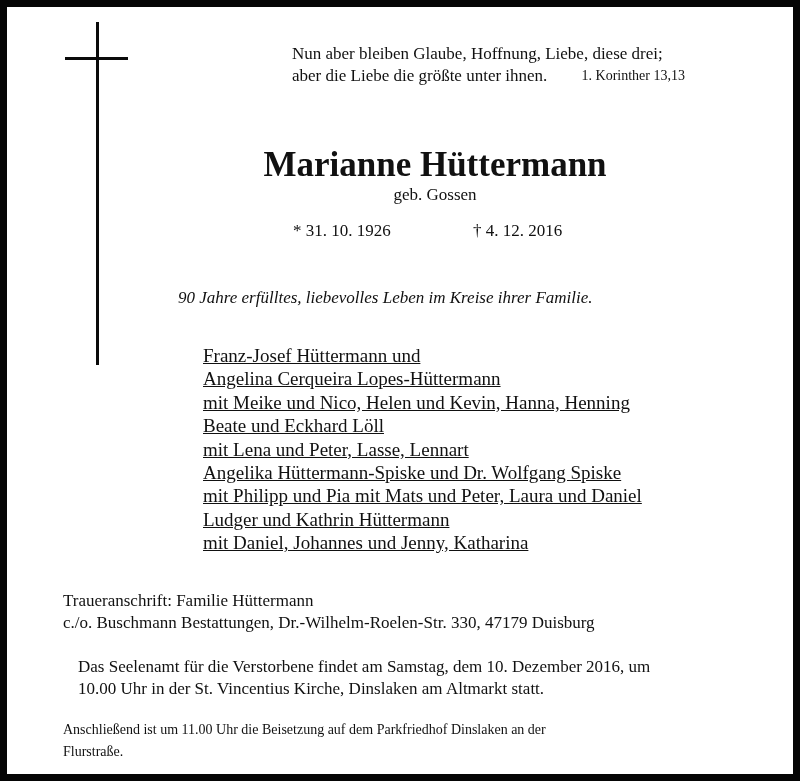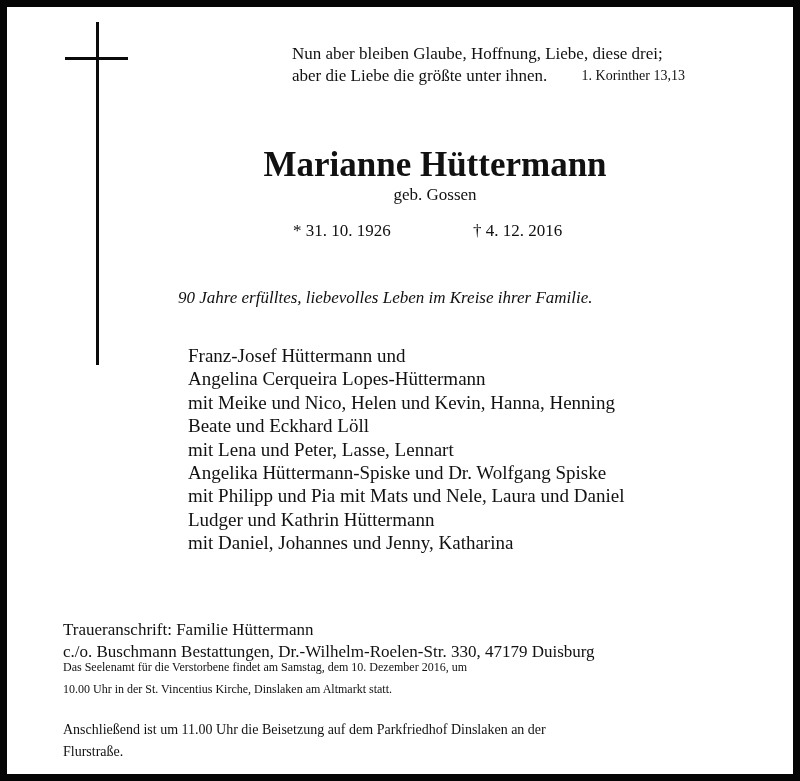--- a/index.html
+++ b/index.html
@@ -11,25 +11,25 @@
   .cross-h { position: absolute; left: 65px; top: 57px; width: 63px; height: 3px; background: #0a0a0a; }
   .txt { position: absolute; font-size: 17px; line-height: 22px; white-space: nowrap; }
   .verse { left: 292px; top: 21px; margin-top: 22px; }
   .verse-ref { position: absolute; right: 115px; top: 65px; font-size: 14px; line-height: 22px; white-space: nowrap; }
   .name { position: absolute; left: 0; width: 870px; top: 143px; text-align: center;
           font-size: 35px; font-weight: bold; line-height: 44px; white-space: nowrap; }
   .maiden { position: absolute; left: 0; width: 870px; top: 184px; text-align: center; font-size: 17px; line-height: 22px; }
   .born { left: 293px; top: 220px; }
   .died { left: 473px; top: 220px; }
   .life { left: 178px; top: 287px; font-style: italic; }
-  .family { position: absolute; left: 188px; top: 344px; font-size: 19px; line-height: 23.4px; }
+  .family { position: absolute; left: 203px; top: 344px; font-size: 19px; line-height: 23.4px; text-decoration: underline; }
   .family div { white-space: nowrap; }
-  .address { position: absolute; left: 63px; top: 590px; font-size: 17px; line-height: 22px; margin-top: 29px; }
+  .address { position: absolute; left: 63px; top: 590px; font-size: 17px; line-height: 22px; }
   .address div { white-space: nowrap; }
-  .service { position: absolute; left: 63px; top: 656px; font-size: 12px; line-height: 22px; }
+  .service { position: absolute; left: 78px; top: 656px; font-size: 17px; line-height: 22px; }
   .service div { white-space: nowrap; }
   .burial { position: absolute; left: 63px; top: 719px; font-size: 14px; line-height: 22px; }
   .burial div { white-space: nowrap; }
 </style>
 </head>
 <body>
 
 <div class="frame"></div>
 
 <div class="cross-v"></div>
@@ -49,21 +49,21 @@
 
 <div class="txt life">90 Jahre erfülltes, liebevolles Leben im Kreise ihrer Familie.</div>
 
 <div class="family">
   <div>Franz-Josef Hüttermann und</div>
   <div>Angelina Cerqueira Lopes-Hüttermann</div>
   <div>mit Meike und Nico, Helen und Kevin, Hanna, Henning</div>
   <div>Beate und Eckhard Löll</div>
   <div>mit Lena und Peter, Lasse, Lennart</div>
   <div>Angelika Hüttermann-Spiske und Dr. Wolfgang Spiske</div>
-  <div>mit Philipp und Pia mit Mats und Nele, Laura und Daniel</div>
+  <div>mit Philipp und Pia mit Mats und Peter, Laura und Daniel</div>
   <div>Ludger und Kathrin Hüttermann</div>
   <div>mit Daniel, Johannes und Jenny, Katharina</div>
 </div>
 
 <div class="address">
   <div>Traueranschrift: Familie Hüttermann</div>
   <div>c./o. Buschmann Bestattungen, Dr.-Wilhelm-Roelen-Str. 330, 47179 Duisburg</div>
 </div>
 
 <div class="service">

